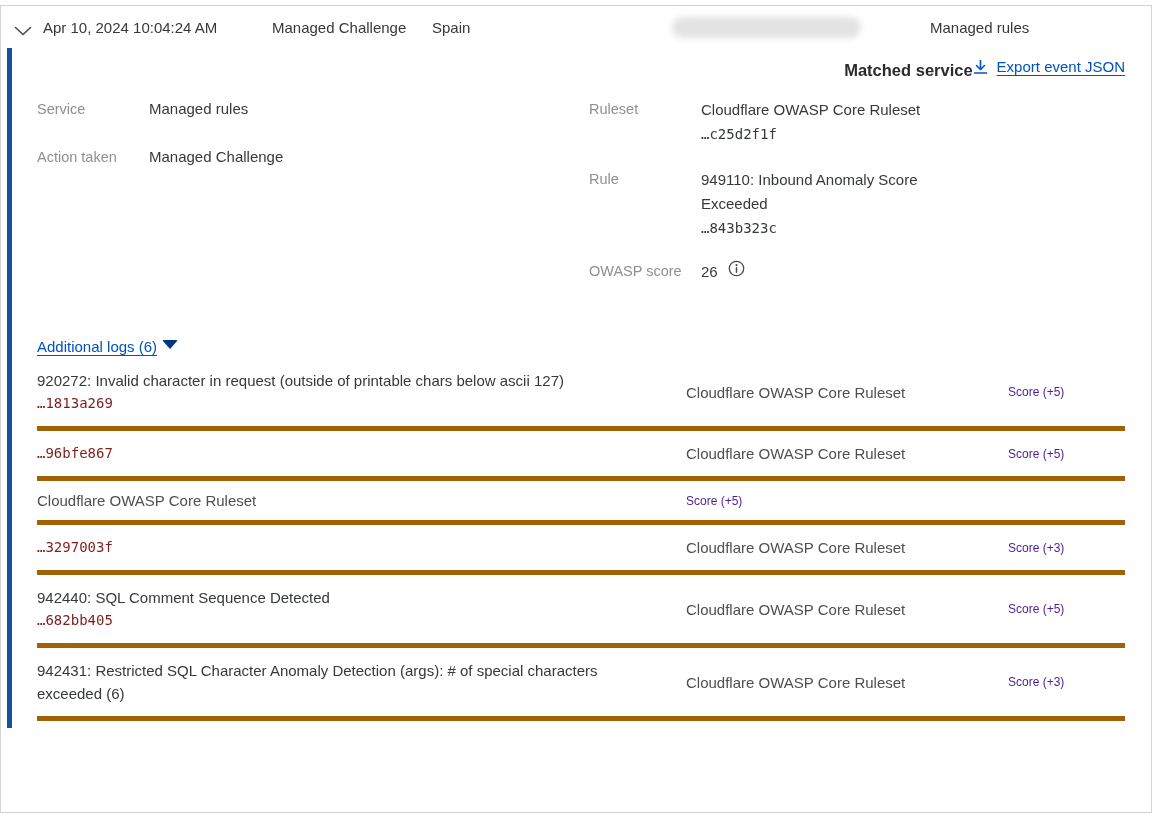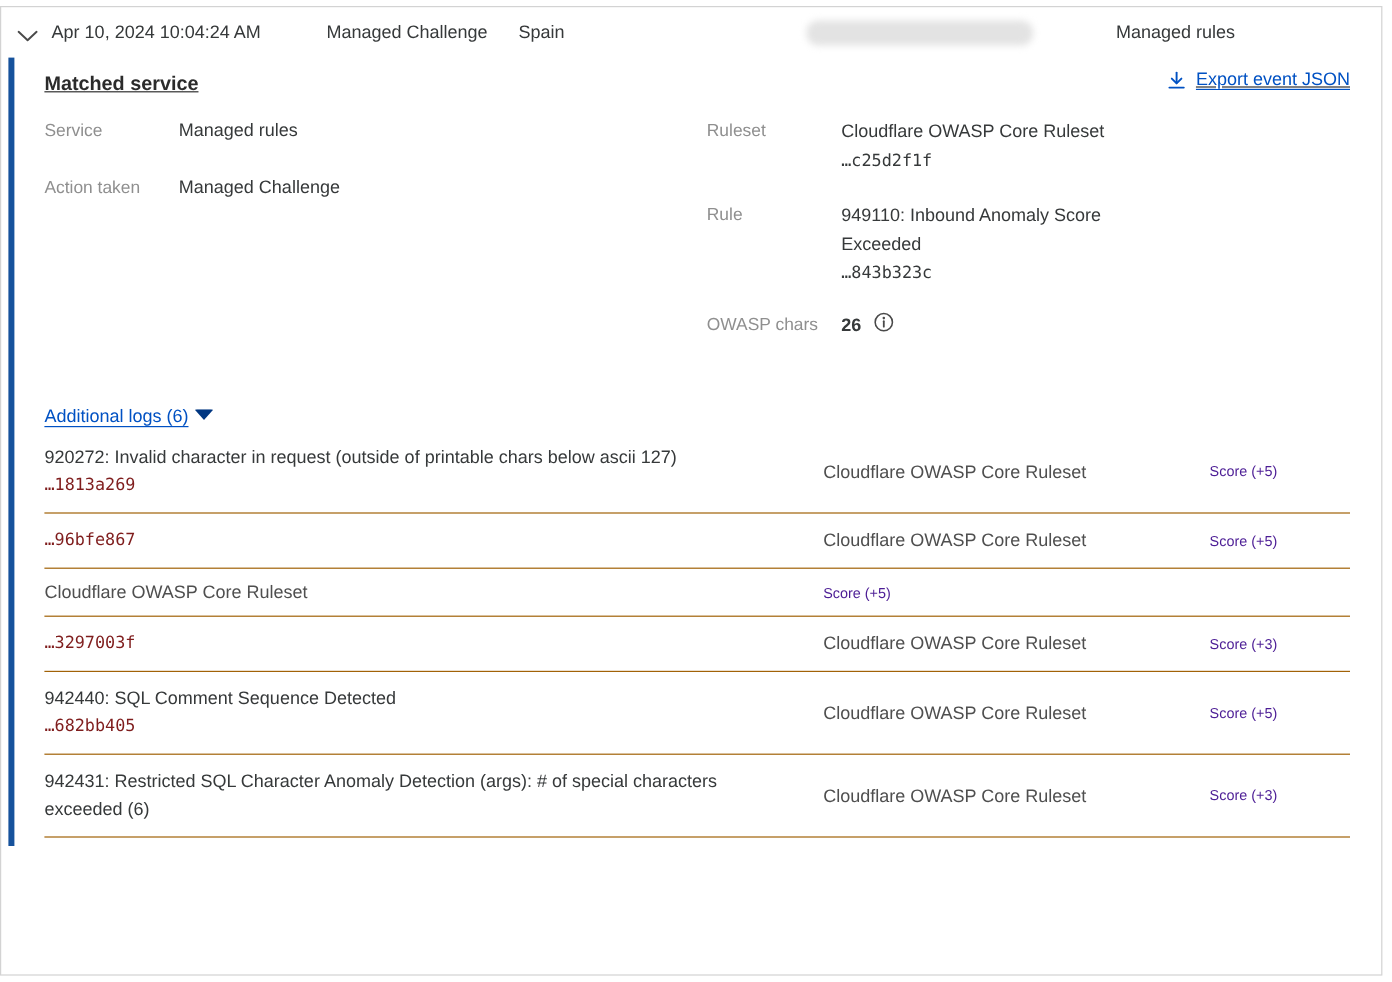--- a/index.html
+++ b/index.html
@@ -37,55 +37,55 @@
   
   .detail-panel {
     position: relative;
     padding: 10px 26px 7px 36px;
   }
   .accent-bar {
     position: absolute; left: 6px; top: 0; bottom: 0; width: 5px;
     background: #16529c;
   }
 
-  .panel-header { display: flex; justify-content: space-between; align-items: flex-start; padding-right: -6px; text-decoration: underline; }
+  .panel-header { display: flex; justify-content: flex-end; align-items: flex-start; padding-right: -6px; }
   .panel-title { font-size: 16.5px; font-weight: 700; color: #2b2b2b; line-height: 24px; }
   .export-link { display: flex; align-items: center; gap: 9px; cursor: pointer; margin-right: 0px; }
   .export-link svg { display: block; }
   .export-text { font-size: 15px; color: #0051c3; text-decoration: underline; text-underline-offset: 3px; }
 
   
   .fields { display: flex; margin-top: 16px; }
   .fields-left  { width: 552px; flex: none; }
   .fields-right { flex: 1; }
   .field-row { display: flex; margin-bottom: 26px; }
   .field-row.block { margin-bottom: 22px; }
   .field-label { width: 112px; flex: none; font-size: 14.5px; color: #8f8f8f; line-height: 22px; }
   .field-value { font-size: 15px; color: #36393a; line-height: 22px; }
   .fr .field-value { width: 240px; line-height: 24px; }
   .hash { font-family: "DejaVu Sans Mono", "Liberation Mono", monospace; font-size: 14px; color: #36393a; line-height: 24px; }
-  .owasp-wrap { display: flex; align-items: flex-start; gap: 10px; font-weight: bold; }
+  .owasp-wrap { display: flex; align-items: flex-end; gap: 10px; }
   .info-icon { display: inline-block; cursor: pointer; }
 
   
   .logs-toggle { display: inline-flex; align-items: flex-start; gap: 5px; margin-top: 28px; cursor: pointer; }
   .logs-toggle-text { font-size: 15px; color: #0051c3; text-decoration: underline; text-underline-offset: 3px; }
   .tri-down {
     width: 0; height: 0; margin-top: 2px;
     border-left: 8px solid transparent;
     border-right: 8px solid transparent;
     border-top: 9px solid #003681;
     border-radius: 2px;
   }
 
   .log-table { margin-top: 2px; }
   .log-row {
     display: grid;
     grid-template-columns: 649px 322px auto;
-    border-bottom: 1px solid #a16207;
+    border-bottom: 5px solid #a16207;
     padding: 11px 0;
   }
   .log-desc { font-size: 15px; color: #36393a; line-height: 23px; padding-right: 40px; }
   .log-hash { font-family: "DejaVu Sans Mono", "Liberation Mono", monospace; font-size: 14px; color: #7f1d1d; line-height: 23px; }
   .log-ruleset { font-size: 15px; color: #4f4f4f; align-self: center; }
   .log-score   { font-size: 12px; color: #4c1d95; align-self: center; white-space: nowrap; }
 </style>
 </head>
 <body>
 
@@ -143,21 +143,21 @@
           </div>
         </div>
         <div class="field-row fr" style="margin-bottom:20px;">
           <div class="field-label">Rule</div>
           <div class="field-value">
             <div>949110: Inbound Anomaly Score Exceeded</div>
             <div class="hash">…843b323c</div>
           </div>
         </div>
         <div class="field-row fr">
-          <div class="field-label">OWASP chars</div>
+          <div class="field-label">OWASP score</div>
           <div class="field-value owasp-wrap">
             <span>26</span>
             <span class="info-icon">
               <svg width="17" height="17" viewBox="0 0 17 17">
                 <circle cx="8.5" cy="8.5" r="7.2" fill="none" stroke="#4a4a4a" stroke-width="1.3"></circle>
                 <circle cx="8.5" cy="5.1" r="1.05" fill="#4a4a4a"></circle>
                 <line x1="8.5" y1="7.7" x2="8.5" y2="12.2" stroke="#4a4a4a" stroke-width="1.5" stroke-linecap="round"></line>
               </svg>
             </span>
           </div>

